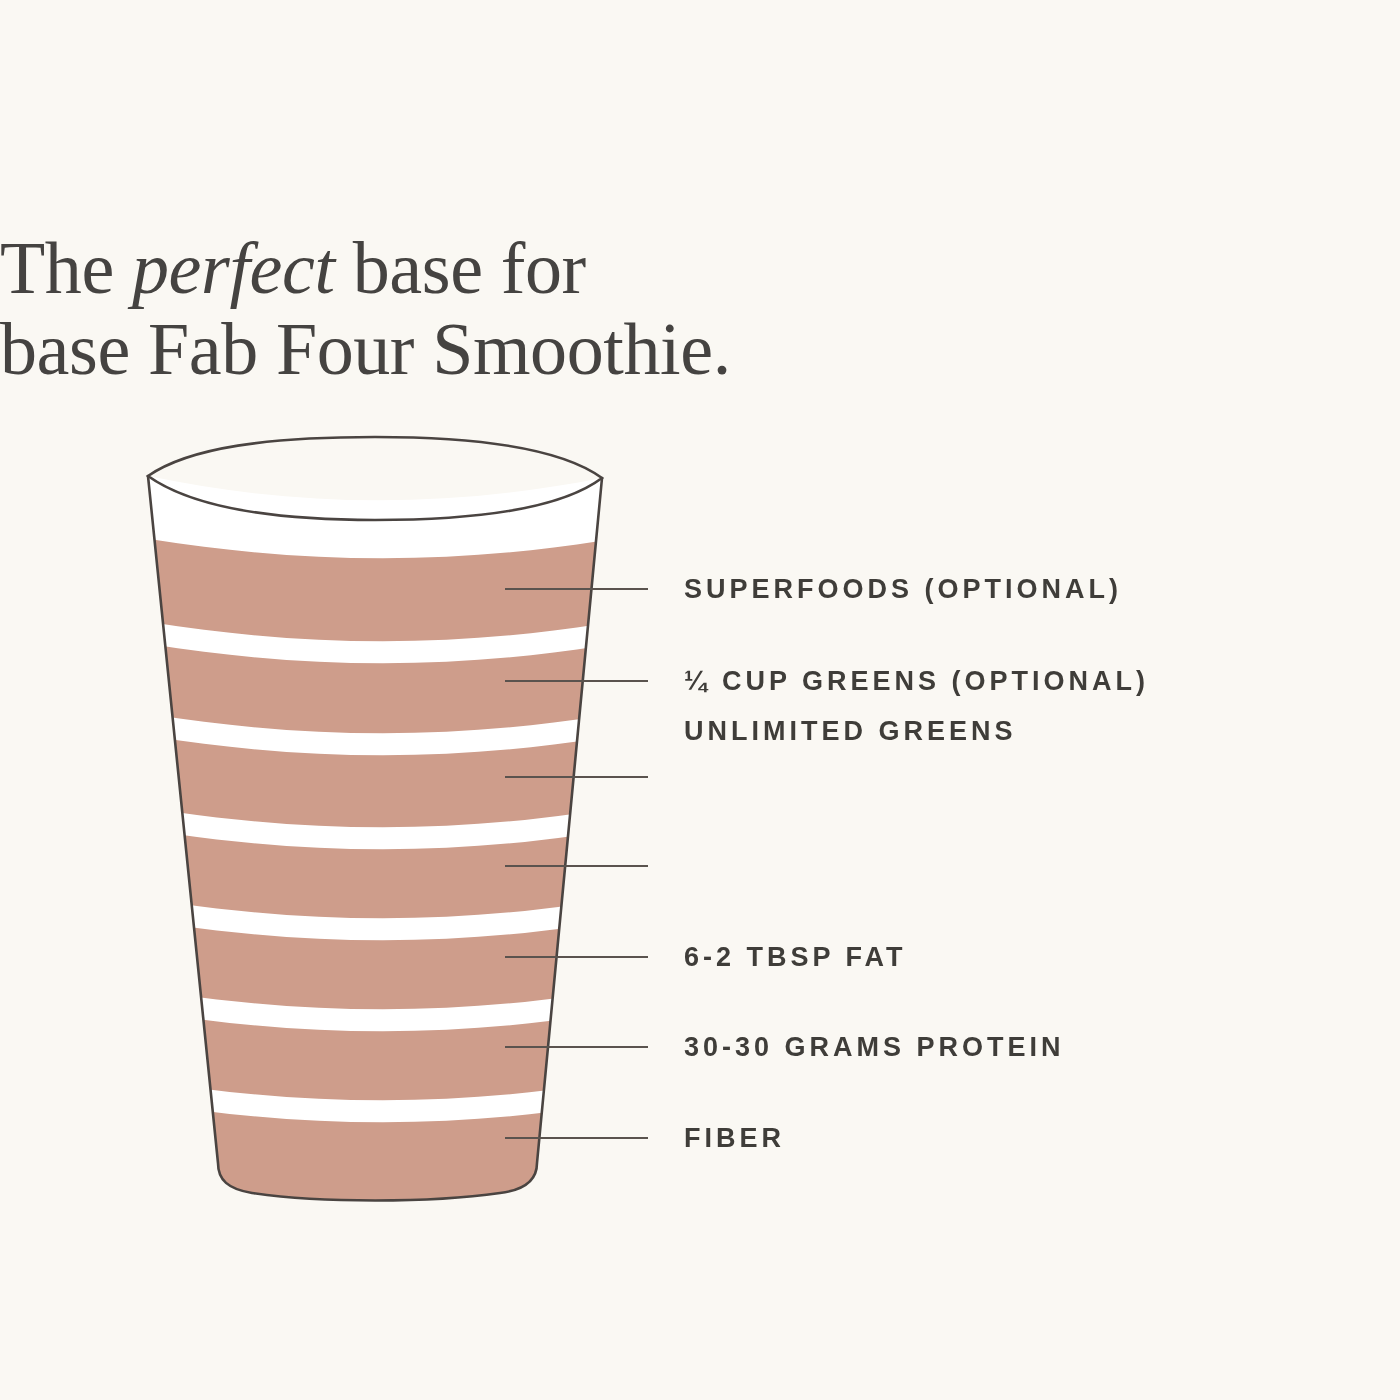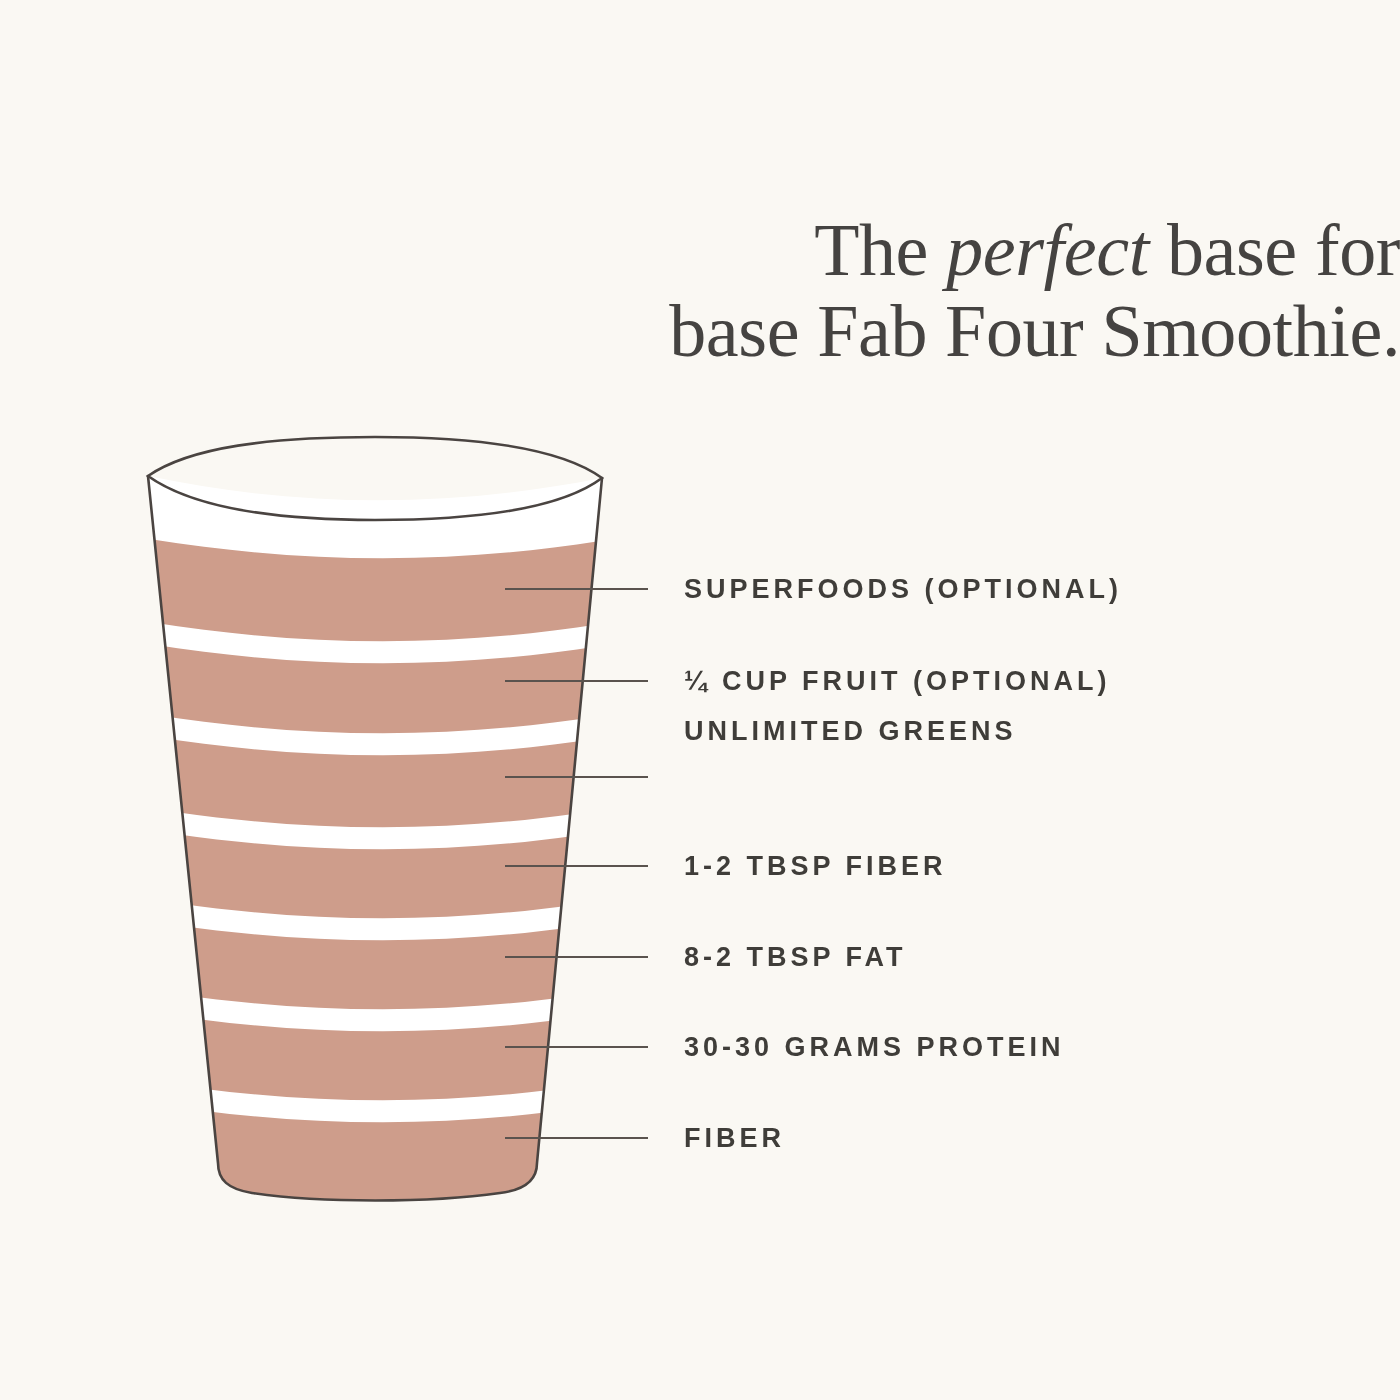--- a/index.html
+++ b/index.html
@@ -19,23 +19,23 @@
     position: absolute;
     inset: 0;
     width: 1400px;
     height: 1400px;
   }
 
   
   .heading {
     position: absolute;
     left: 0;
-    top: 160px;
+    top: 178px;
     width: 1400px;
-    text-align: right;
+    text-align: left;
     font-family: "Liberation Serif", "DejaVu Serif", serif;
     color: #454341;
     font-size: 74px;
     line-height: 1.10;
     letter-spacing: -0.4px;
     font-weight: 400;
   }
   .heading .line {
     display: block;
     white-space: nowrap;
@@ -146,21 +146,20 @@
         <line x1="505" y1="866" x2="648" y2="866"></line>
         <line x1="505" y1="957" x2="648" y2="957"></line>
         <line x1="505" y1="1047" x2="648" y2="1047"></line>
         <line x1="505" y1="1138" x2="648" y2="1138"></line>
       </g>
     </svg>
   </div>
 
   <div class="labels">
     <div class="label" style="top:589px">SUPERFOODS (OPTIONAL)</div>
-    <div class="label" style="top:681px">¼ CUP FRUIT (OPTIONAL)</div>
+    <div class="label" style="top:681px">¼ CUP GREENS (OPTIONAL)</div>
     <div class="label" style="top:731px">UNLIMITED GREENS</div>
-    <div class="label" style="top:866px">1-2 TBSP FIBER</div>
-    <div class="label" style="top:957px">8-2 TBSP FAT</div>
+    <div class="label" style="top:957px">6-2 TBSP FAT</div>
     <div class="label" style="top:1047px">30-30 GRAMS PROTEIN</div>
     <div class="label" style="top:1138px">FIBER</div>
   </div>
 
 </div>
 
 </body></html>

